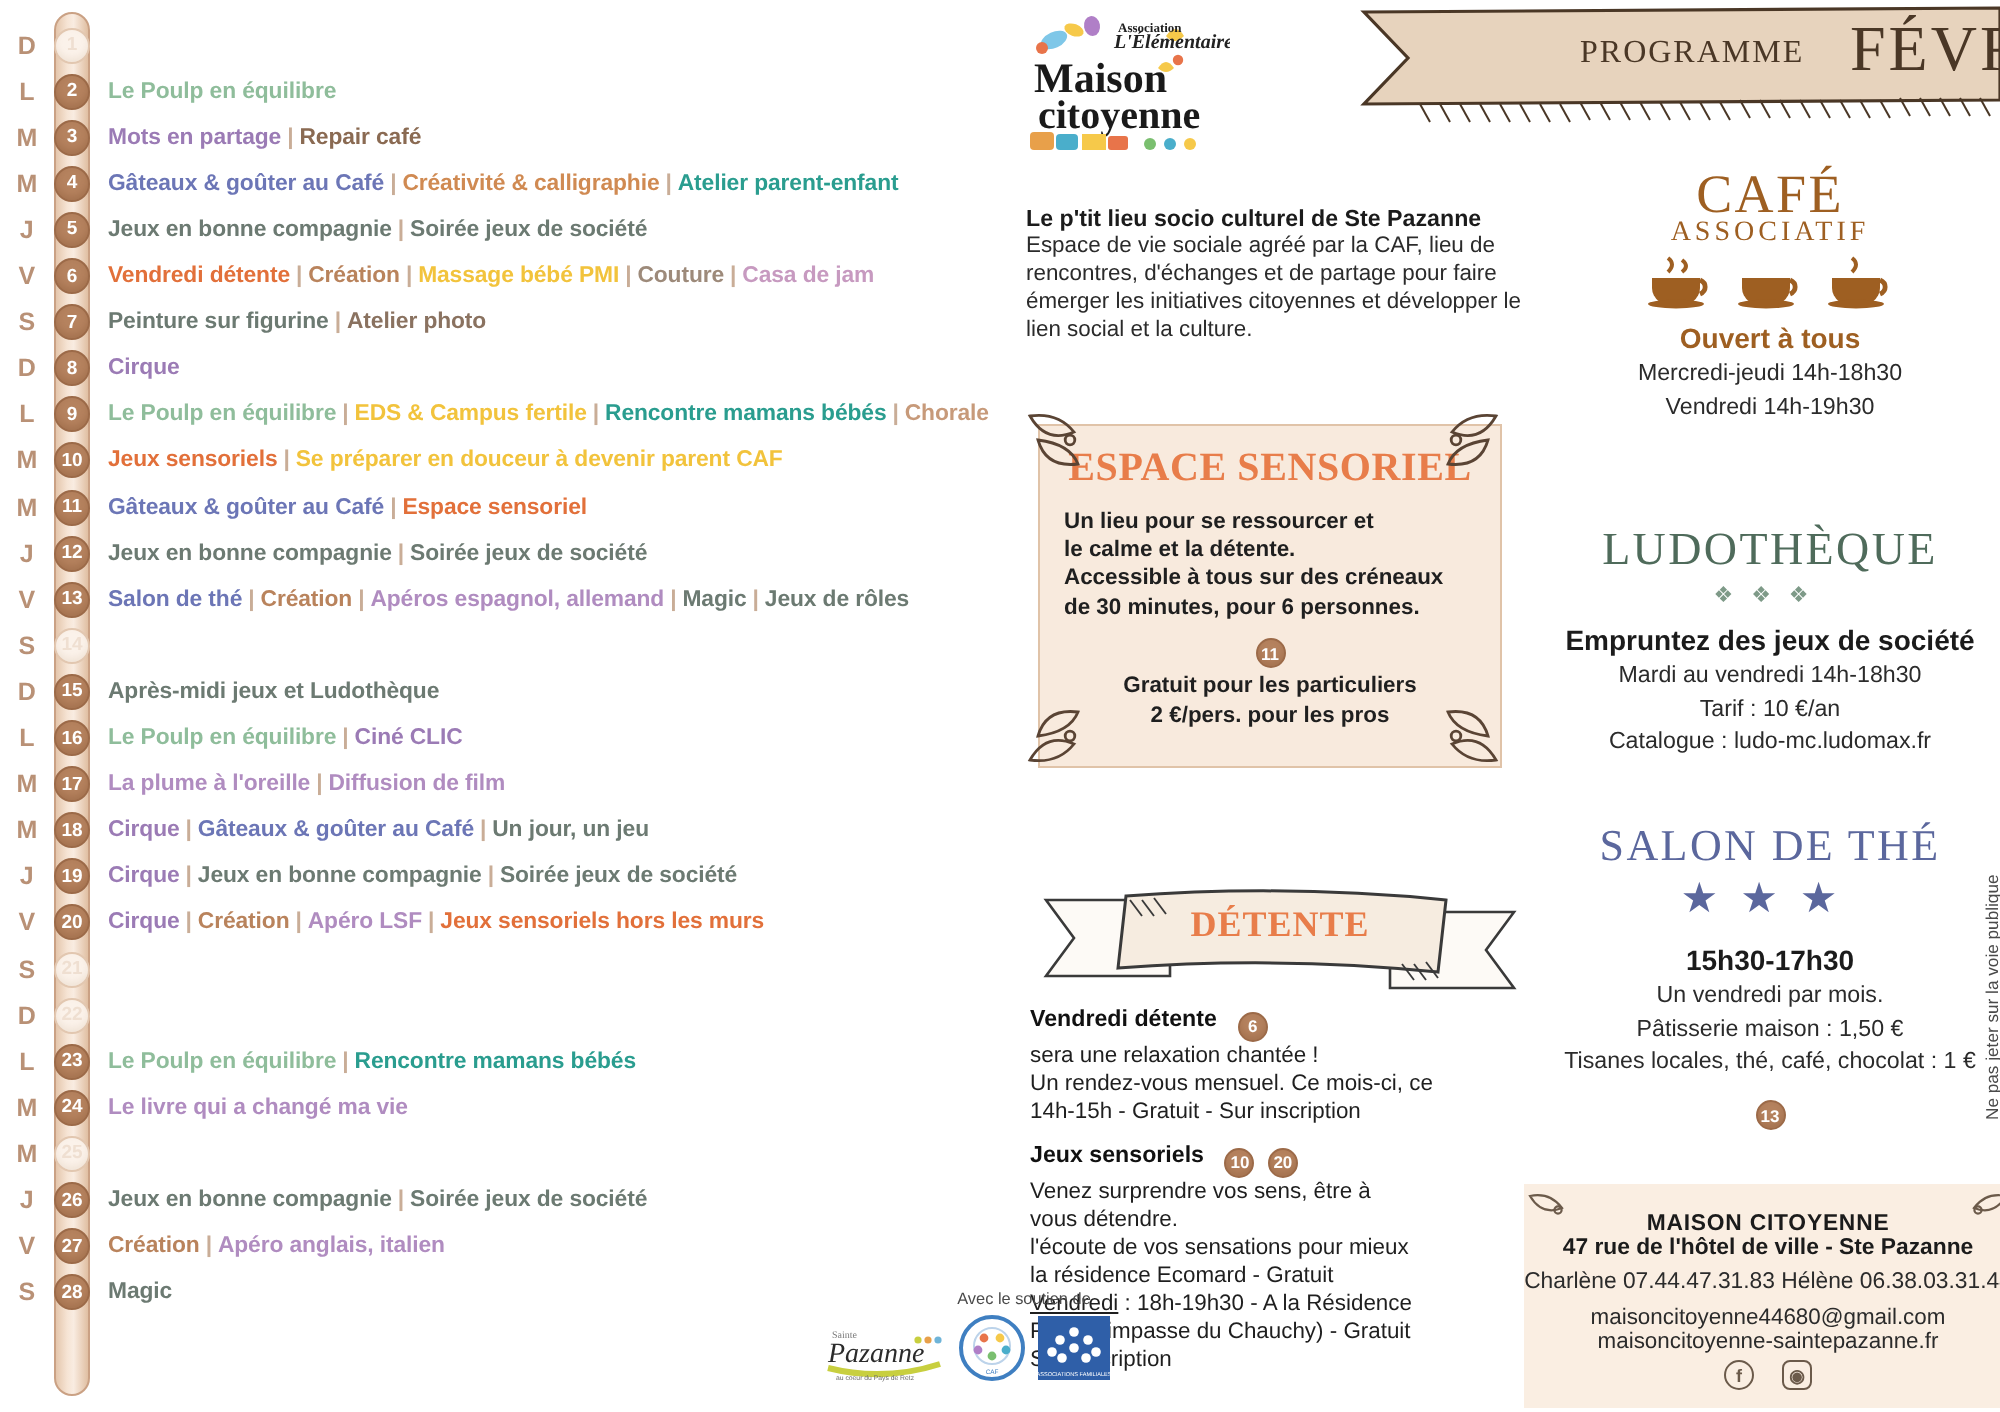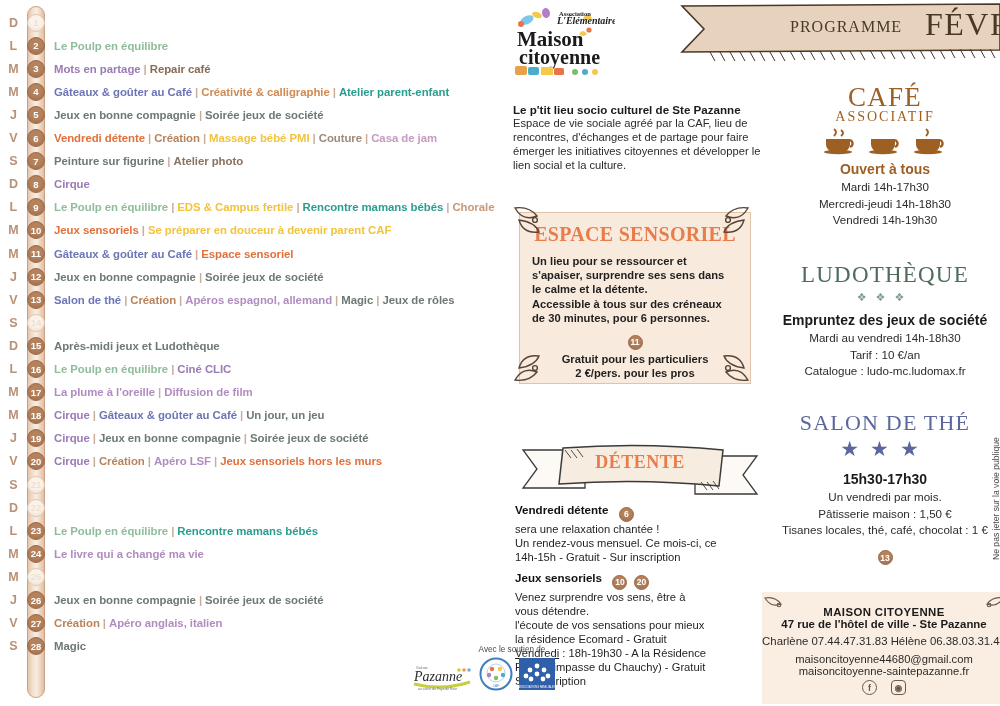--- a/index.html
+++ b/index.html
@@ -331,21 +331,20 @@
 
     <div class="intro">
       <h2>Le p'tit lieu socio culturel de Ste Pazanne</h2>
       <p>Espace de vie sociale agréé par la CAF, lieu de rencontres, d'échanges et de partage pour faire émerger les initiatives citoyennes et développer le lien social et la culture.</p>
     </div>
 
     <div class="sens-box">
       <div class="sens-title">ESPACE SENSORIEL</div>
       <div class="sens-body">
         <div>Un lieu pour se ressourcer et</div>
-        <div>s'apaiser, surprendre ses sens dans</div>
         <div>le calme et la détente.</div>
         <div>Accessible à tous sur des créneaux</div>
         <div>de 30 minutes, pour 6 personnes.</div>
       </div>
       <div style="text-align:center;margin-top:3px;">
         <span class="badge">11</span>
       </div>
       <div class="sens-foot">
         <div>Gratuit pour les particuliers</div>
         <div>2 €/pers. pour les pros</div>
@@ -519,21 +518,20 @@
           <ellipse cx="18" cy="25" rx="14" ry="2.2" fill="#9e5f22"></ellipse>
         </svg>
         <svg width="40" height="28" viewBox="0 0 40 28">
           <path d="M16 2 q4 3 0 7" stroke="#9e5f22" stroke-width="2" fill="none"></path>
           <path d="M6 12 h24 v5 a10 8 0 0 1 -24 0z" fill="#9e5f22"></path>
           <path d="M30 13 a5 4 0 0 1 0 7" stroke="#9e5f22" stroke-width="2.4" fill="none"></path>
           <ellipse cx="18" cy="25" rx="14" ry="2.2" fill="#9e5f22"></ellipse>
         </svg>
       </div>
       <div class="s-line-b" style="margin-top:4px;color:#9e5f22;">Ouvert à tous</div>
-      <div class="s-line">Mardi 14h-17h30</div>
       <div class="s-line">Mercredi-jeudi 14h-18h30</div>
       <div class="s-line">Vendredi 14h-19h30</div>
     </div>
 
     <div class="sect" style="top:262px;">
       <div class="sect-title ludo-title">LUDOTHÈQUE</div>
       <div class="diamonds">❖❖❖</div>
       <div class="s-line-b" style="margin-top:6px;">Empruntez des jeux de société</div>
       <div class="s-line">Mardi au vendredi 14h-18h30</div>
       <div class="s-line">Tarif : 10 €/an</div>

